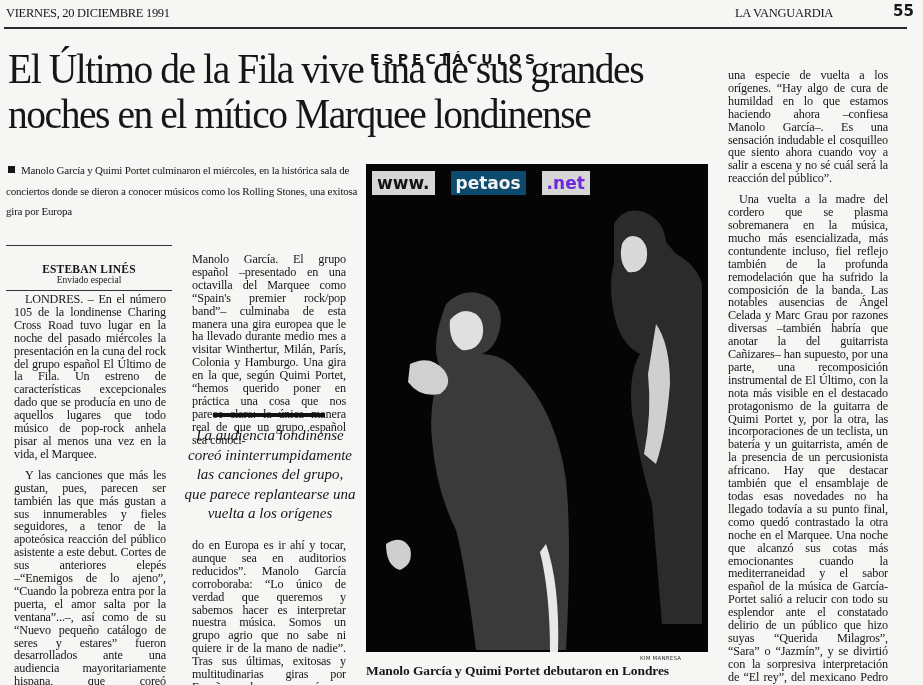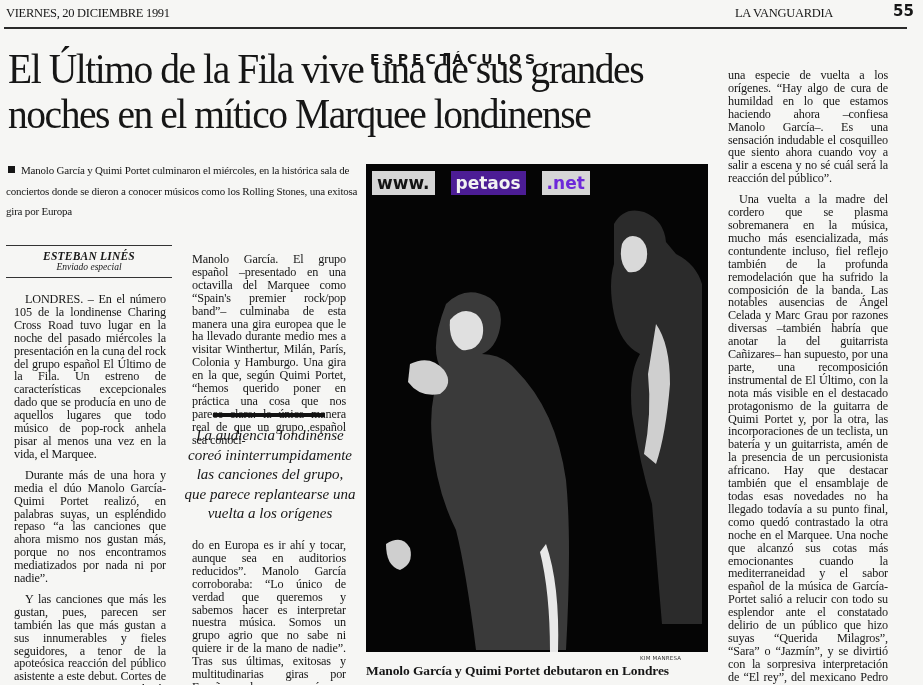--- a/index.html
+++ b/index.html
@@ -19,21 +19,21 @@
   
   .headline {
     left: 8px; top: 46px; width: 710px;
     font-size: 43px; line-height: 45px; letter-spacing: -1.6px;
     transform: scaleX(0.92); transform-origin: left top; white-space: pre-line;
     width: 780px;
   }
   .subhead { left: 6px; top: 160px; width: 355px; font-size: 11px; line-height: 20.5px; letter-spacing: -0.2px; }
   .bullet { display:inline-block; width:7px; height:7px; background:#161616; margin: 0 6px 3px 2px; vertical-align: middle; }
   
-  .byline-box { left: 6px; top: 245px; width: 166px; border-top: 1px solid #333; border-bottom: 1px solid #333; padding: 4px 0 5px; text-align: center; font-style: italic; }
+  .byline-box { left: 6px; top: 245px; width: 166px; border-top: 1px solid #333; border-bottom: 1px solid #333; padding: 17px 0 5px; text-align: center; }
   .byline-name { font-weight: bold; font-size: 11.5px; letter-spacing: 0.2px; }
   .byline-role { font-size: 9.5px; }
   
   .col {
     font-size: 12.2px; line-height: 12.9px; text-align: justify;
     letter-spacing: -0.15px; hyphens: manual;
   }
   .col p { margin: 8px; text-indent: 11px; }
   .col p.noindent { text-indent: 0; }
   .col1 { left: 6px; top: 285px; width: 168px; }
@@ -42,21 +42,21 @@
   .col4 { left: 720px; top: 61px; width: 176px; }
   .col1 p:first-child::first-letter {}
   
   .pq-rule { left: 213px; top: 413px; width: 112px; height: 4px; background: #111; }
   .pullquote { left: 184px; top: 426px; width: 172px; font-style: italic; font-size: 15px; line-height: 19.5px; text-align: center; }
   
   .photo { left: 366px; top: 164px; width: 342px; height: 488px; background: #050505; overflow: hidden; }
   .wm { position: absolute; left: 6px; top: 7px; display: flex; gap: 16px; font-family: "DejaVu Sans", sans-serif; font-weight: bold; font-size: 17px; }
   .wm span { padding: 2px 5px; line-height: 20px; }
   .wm .w1 { background: #d6d6d6; color: #141414; }
-  .wm .w2 { background: #4c1d95; color: #f2f2f2; }
+  .wm .w2 { background: #0c4a6e; color: #f2f2f2; }
   .wm .w3 { background: #d6d6d6; color: #6d28d9; }
   .credit { left: 640px; top: 655px; font-family: "DejaVu Sans", sans-serif; font-size: 5.5px; color: #333; letter-spacing: 0.2px; }
   .caption { left: 366px; top: 663px; font-weight: bold; font-size: 13.5px; letter-spacing: -0.1px; }
 </style>
 </head>
 <body>
 
 <div class="abs hdr-date">VIERNES, 20 DICIEMBRE 1991</div>
 <div class="abs hdr-section">ESPECTÁCULOS</div>
 <div class="abs hdr-paper">LA VANGUARDIA</div>
@@ -68,21 +68,20 @@
 
 <div class="abs subhead"><span class="bullet"></span><span>Manolo García y Quimi Portet culminaron el miércoles, en la histórica sala de conciertos donde se dieron a conocer músicos como los Rolling Stones, una exitosa gira por Europa</span></div>
 
 <div class="abs byline-box">
   <div class="byline-name">ESTEBAN LINÉS</div>
   <div class="byline-role">Enviado especial</div>
 </div>
 
 <div class="abs col col1">
   <p>LONDRES. – En el número 105 de la londinense Charing Cross Road tuvo lugar en la noche del pasado miércoles la presentación en la cuna del rock del grupo español El Último de la Fila. Un estreno de características excepcionales dado que se producía en uno de aquellos lugares que todo músico de pop-rock anhela pisar al menos una vez en la vida, el Marquee.</p>
-  <p>Durante más de una hora y media el dúo Manolo García-Quimi Portet realizó, en palabras suyas, un espléndido repaso “a las canciones que ahora mismo nos gustan más, porque no nos encontramos mediatizados por nada ni por nadie”.</p>
   <p>Y las canciones que más les gustan, pues, parecen ser también las que más gustan a sus innumerables y fieles seguidores, a tenor de la apoteósica reacción del público asistente a este debut. Cortes de sus anteriores elepés –“Enemigos de lo ajeno”, “Cuando la pobreza entra por la puerta, el amor salta por la ventana”...–, así como de su “Nuevo pequeño catálogo de seres y estares” fueron desarrollados ante una audiencia mayoritariamente hispana, que coreó ininterrumpidamente las palabras que surgían de un pletórico</p>
 </div>
 
 <div class="abs col col2a">
   <p class="noindent">Manolo García. El grupo español –presentado en una octavilla del Marquee como “Spain's premier rock/pop band”– culminaba de esta manera una gira europea que le ha llevado durante medio mes a visitar Winthertur, Milán, París, Colonia y Hamburgo. Una gira en la que, según Quimi Portet, “hemos querido poner en práctica una cosa que nos parece clara: la única manera real de que un grupo español sea conoci-</p>
 </div>
 <div class="abs pq-rule"></div>
 <div class="abs pullquote">La audiencia londinense coreó ininterrumpidamente las canciones del grupo, que parece replantearse una vuelta a los orígenes</div>
 <div class="abs col col2b">
   <p class="noindent">do en Europa es ir ahí y tocar, aunque sea en auditorios reducidos”. Manolo García corroboraba: “Lo único de verdad que queremos y sabemos hacer es interpretar nuestra música. Somos un grupo agrio que no sabe ni quiere ir de la mano de nadie”. Tras sus últimas, exitosas y multitudinarias giras por España, en las que parecía que ya no tenían que demostrar nada, da la sensación de que el grupo se ha replanteado</p>

